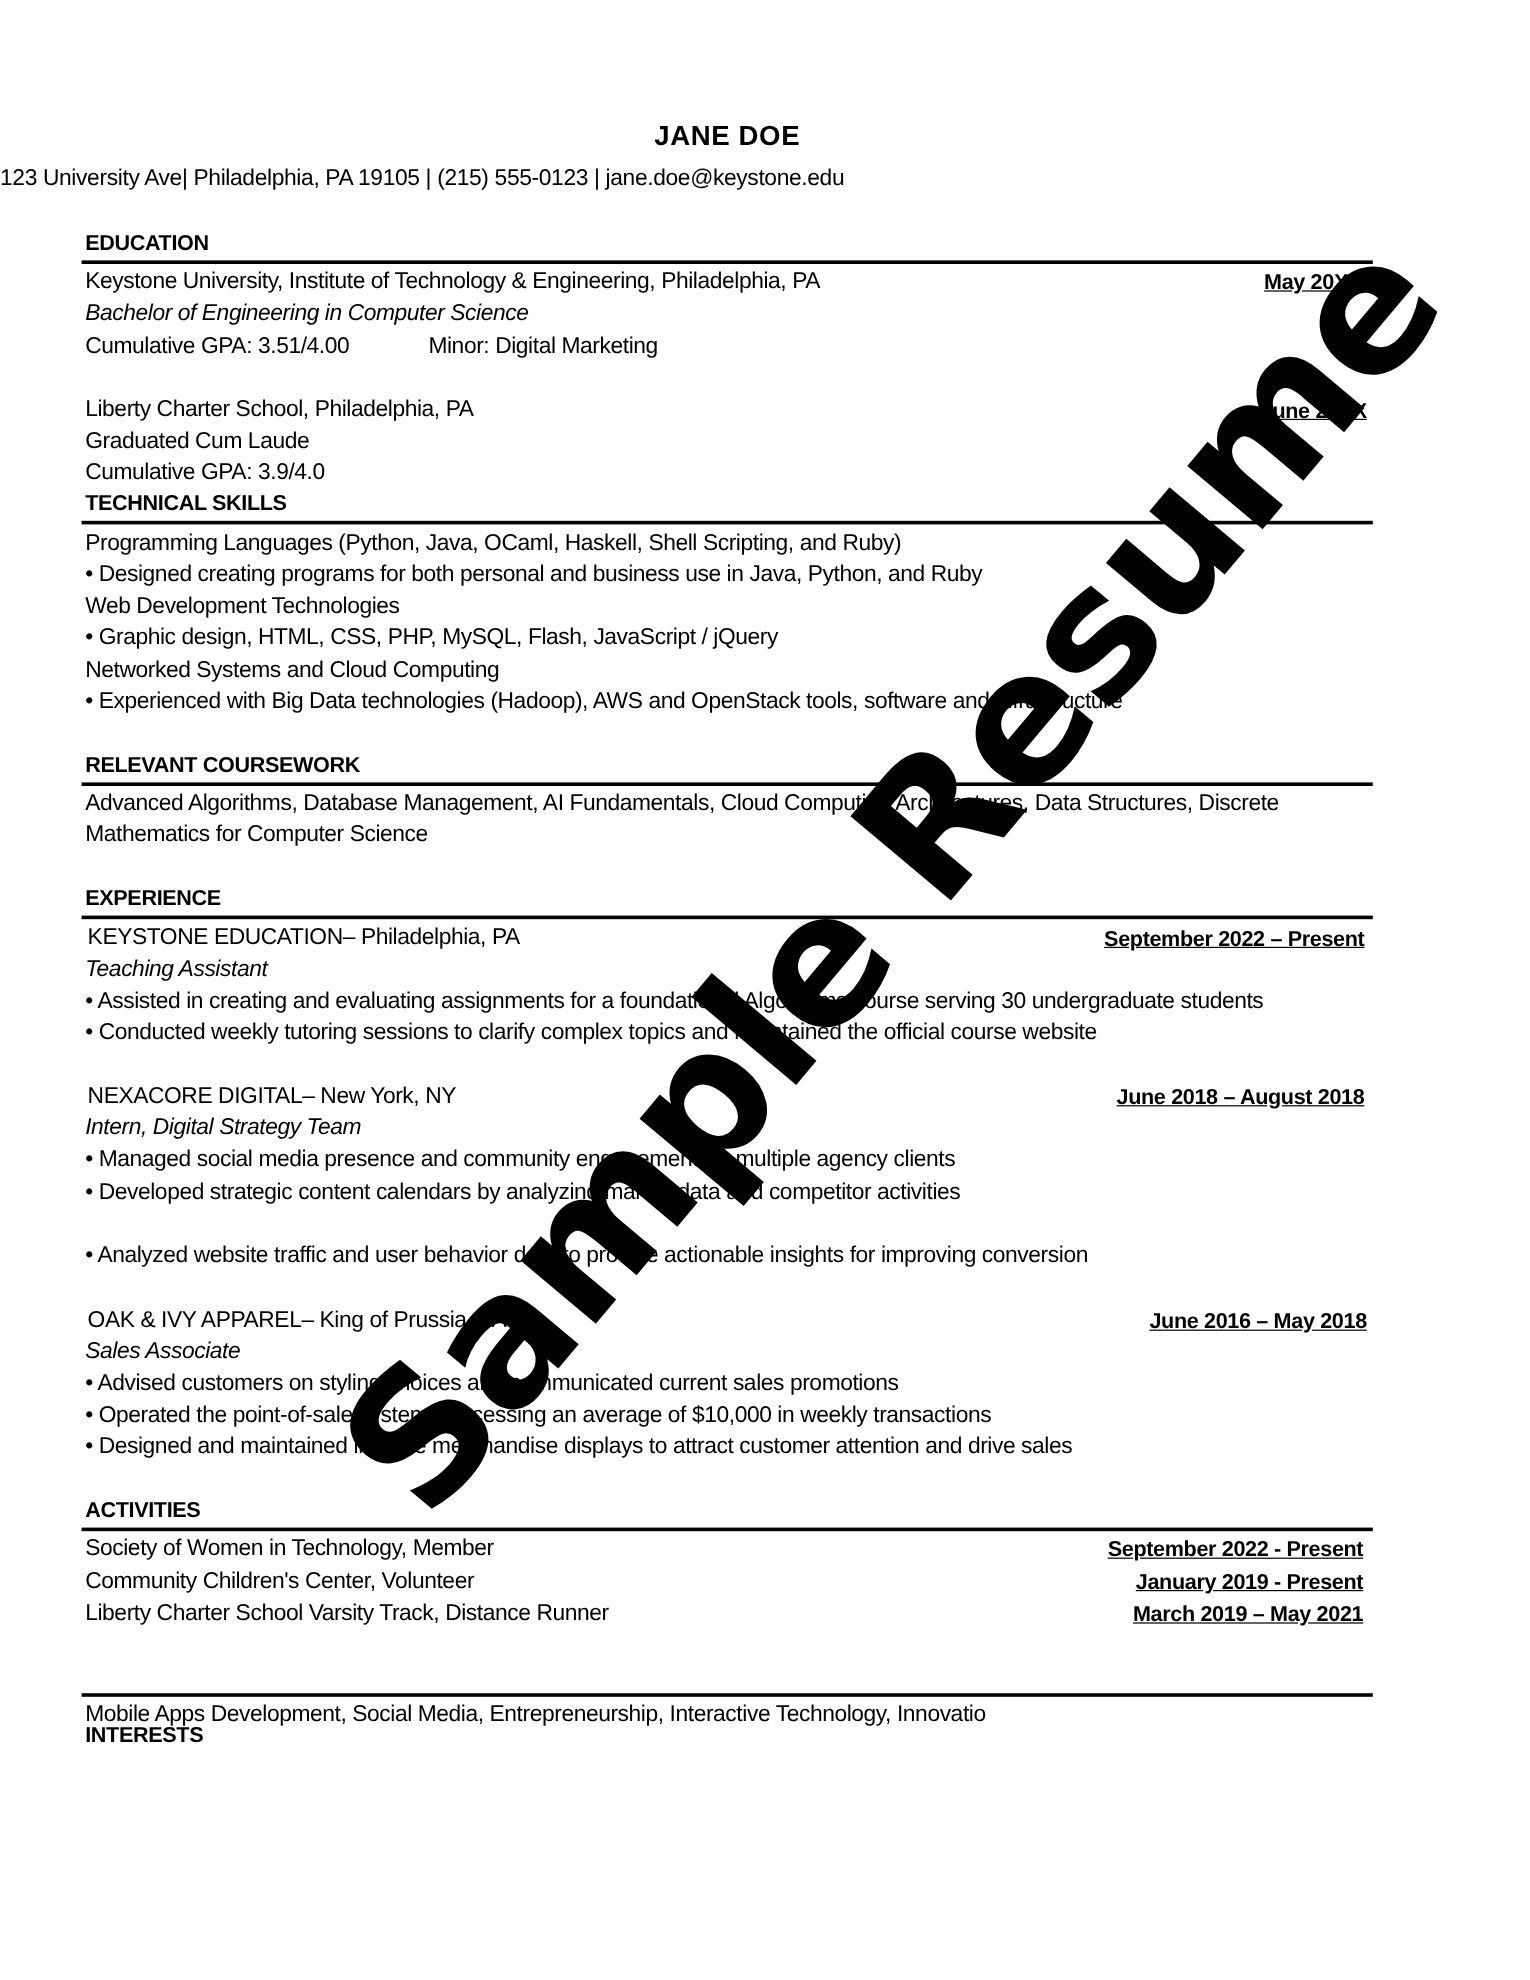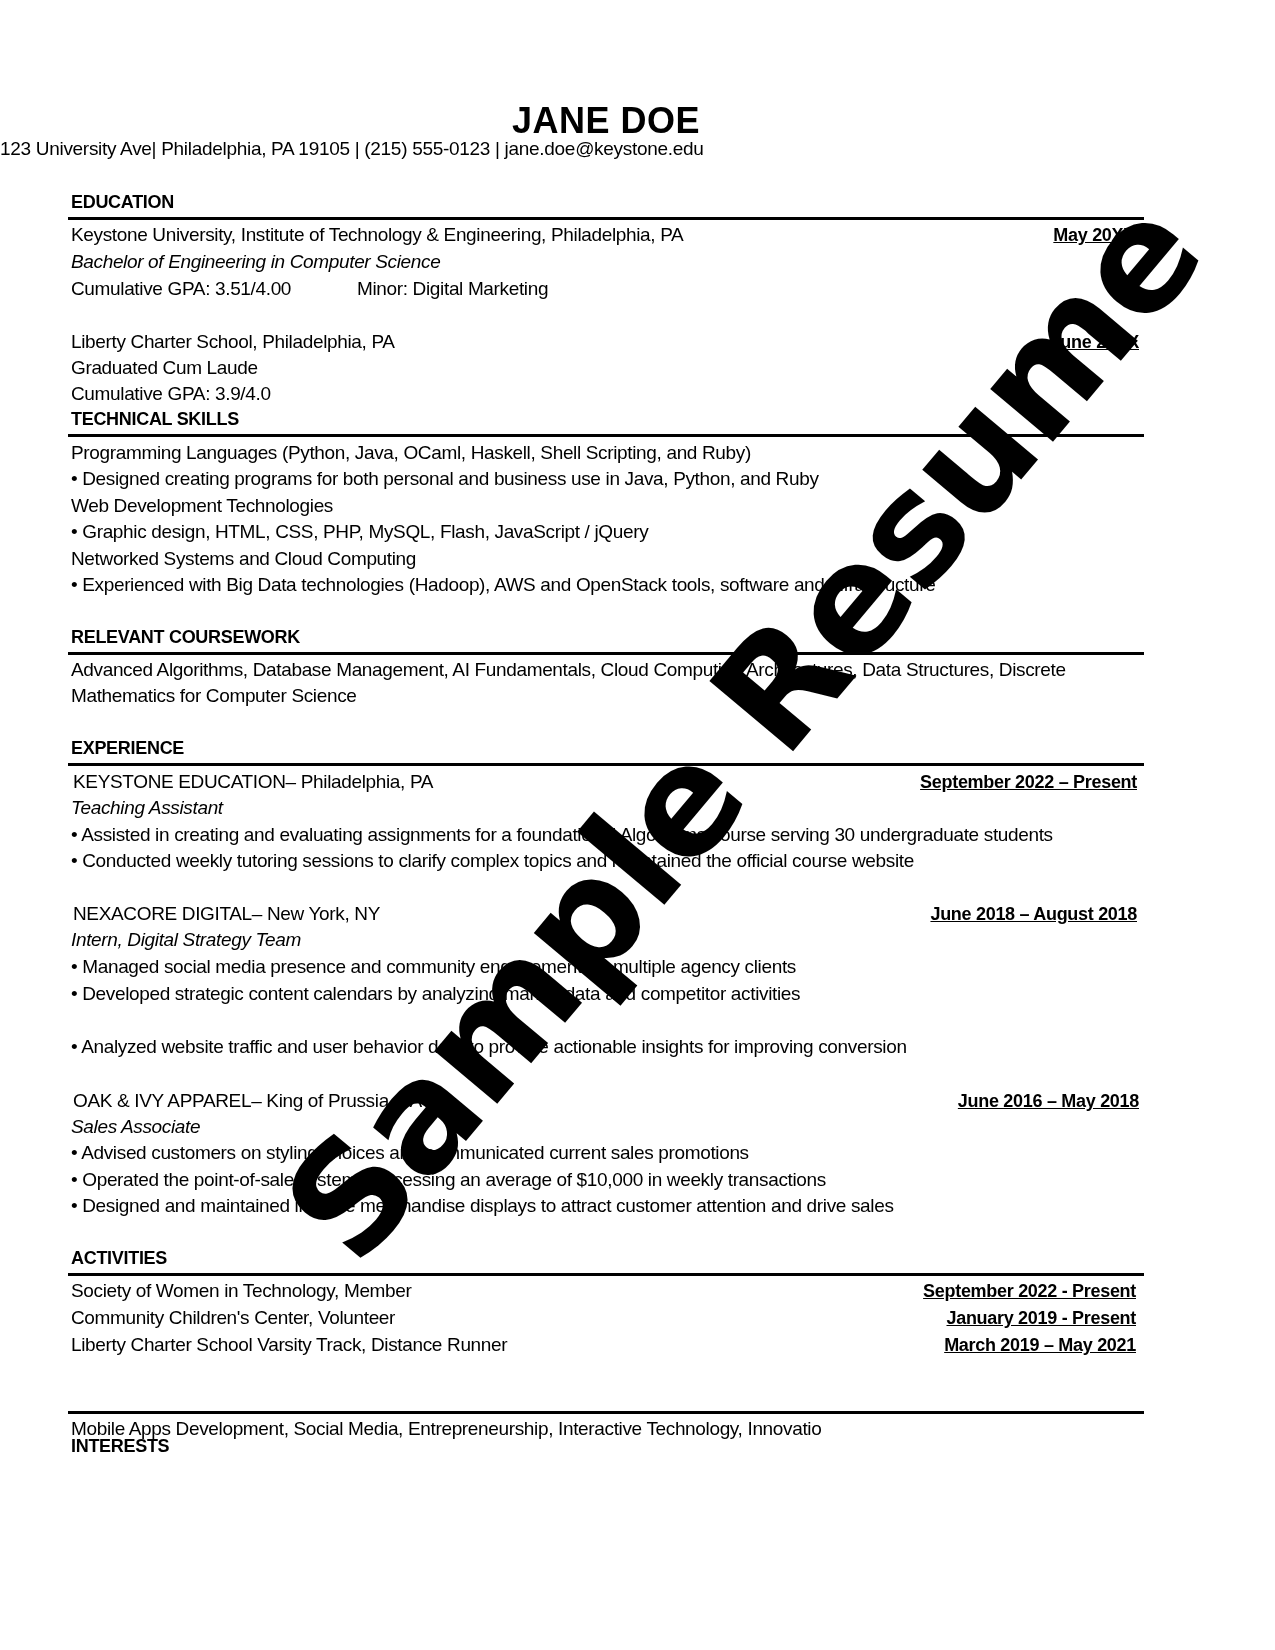--- a/index.html
+++ b/index.html
@@ -3,21 +3,21 @@
 <meta charset="utf-8">
 <style>
   html, body { margin: 0; padding: 0; background: #ffffff; }
   body {
     width: 1275px; height: 1650px; position: relative; overflow: hidden;
     font-family: "Liberation Sans", sans-serif; color: #000;
   }
   .page { position: absolute; left: 0; top: 0; width: 1275px; height: 1650px; }
   .name {
     position: absolute; top: 100px; left: 0; width: 1212px; text-align: center;
-    font-weight: bold; font-size: 36px; letter-spacing: 0.5px;
+    font-weight: bold; font-size: 23px; letter-spacing: 0.5px;
   }
   .contact {
     position: absolute; top: 138px; left: 0; width: 1212px; text-align: left;
     font-size: 19px; letter-spacing: -0.3px;
   }
   .sec-head {
     position: absolute; left: 71px; width: 1072px; text-align: left;
     font-weight: bold; font-size: 18px; letter-spacing: -0.3px;
   }
   .rule {

